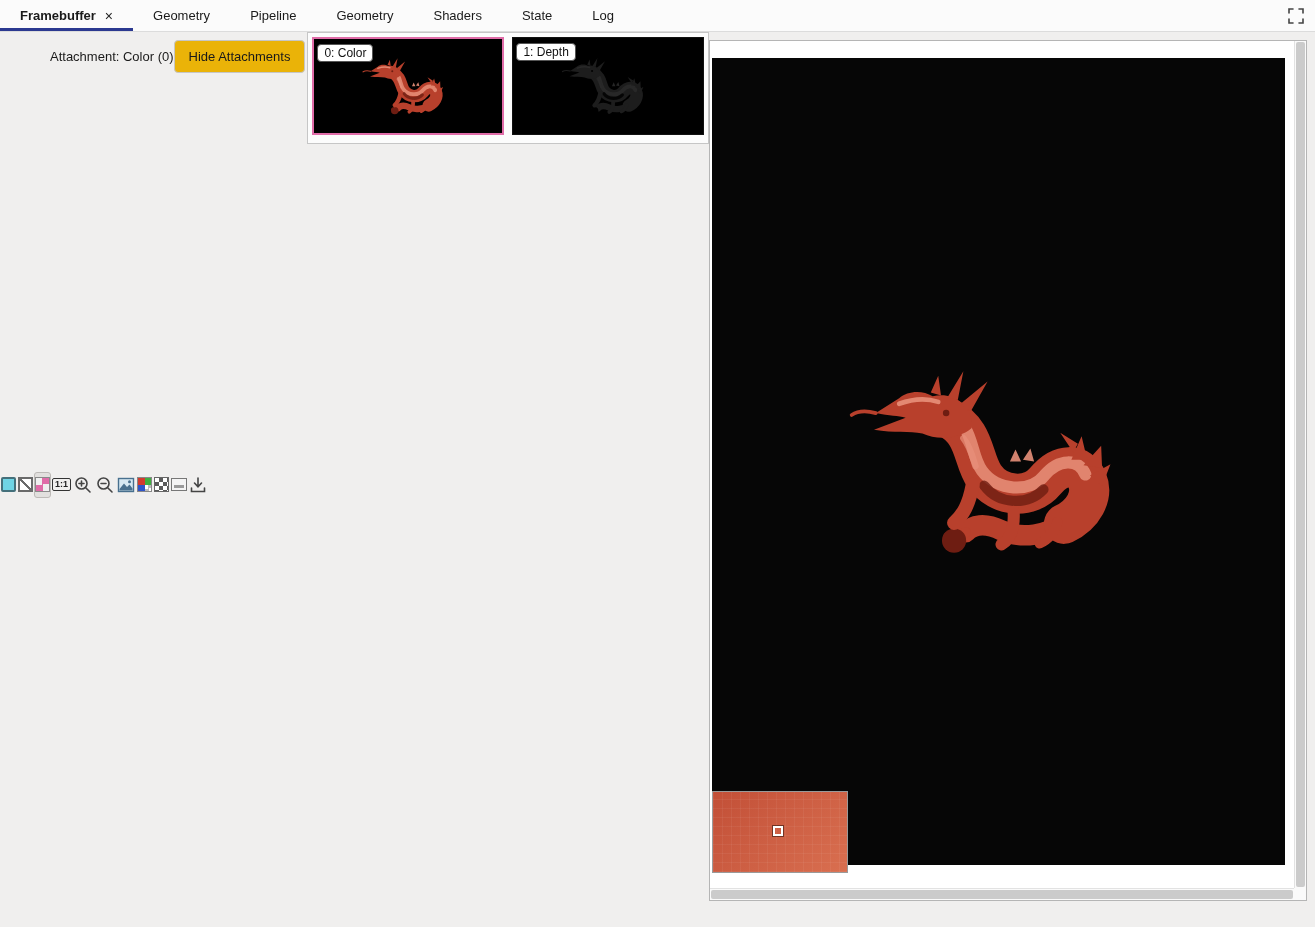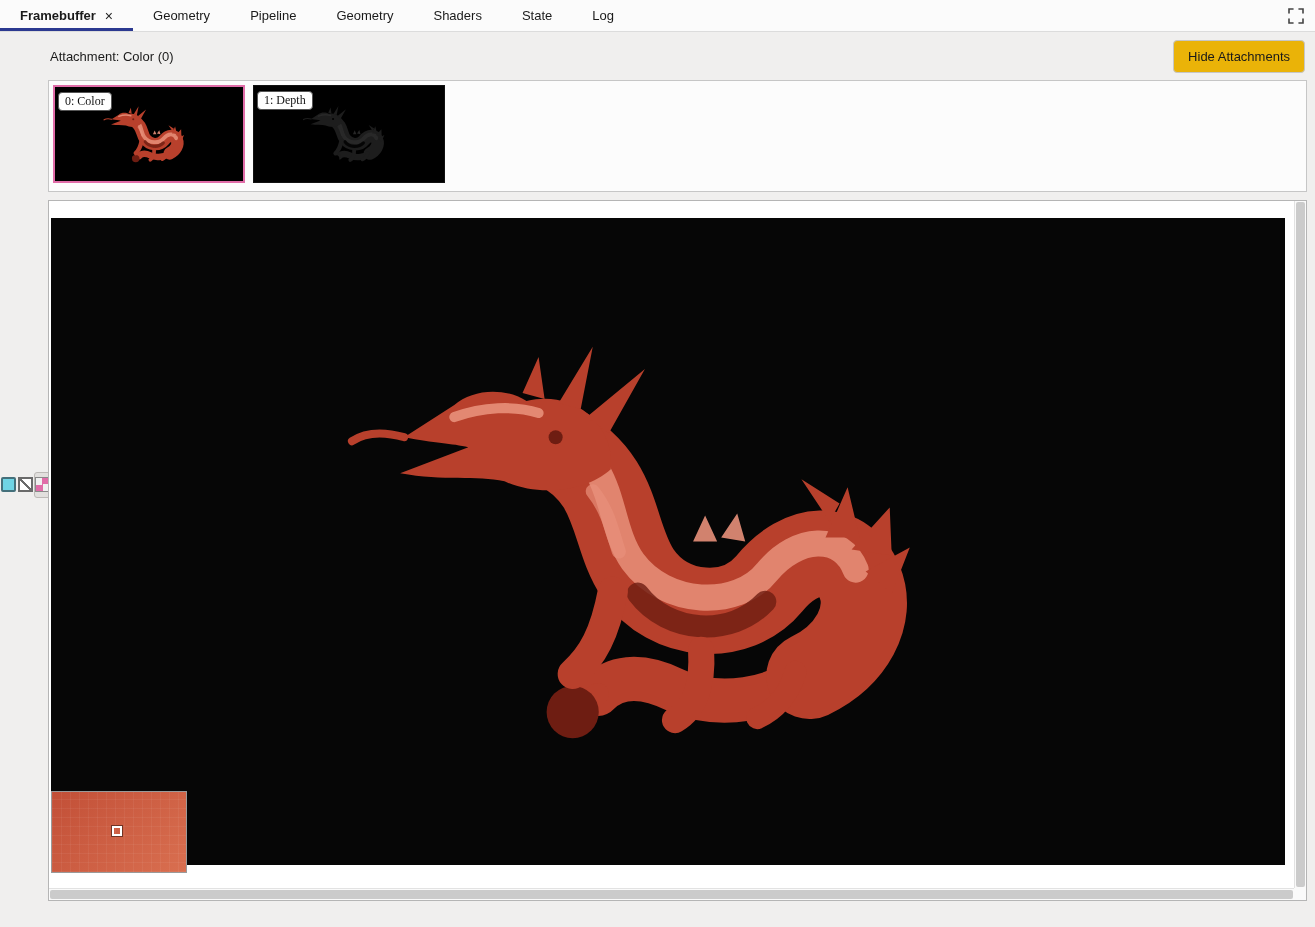--- a/index.html
+++ b/index.html
@@ -33,27 +33,27 @@
   .one-one{font-size:9px;font-weight:bold;border:1.5px solid #333;border-radius:2px;padding:1px 2px;line-height:1;color:#222;}
   .sq-checker{width:15px;height:15px;border:1px solid #666;
     background:conic-gradient(#5a5a5a 25%, #fff 0 50%, #5a5a5a 0 75%, #fff 0);background-size:8px 8px;}
   .sq-flat{width:16px;height:13px;border:1px solid #777;background:#f4f4f4;position:relative;}
   .sq-flat::after{content:"";position:absolute;left:2px;right:2px;bottom:2px;height:3px;background:#9a9a9a;}
   .palette{width:15px;height:15px;display:grid;grid-template-columns:1fr 1fr;grid-template-rows:1fr 1fr;border:1px solid #888;}
   .palette i{display:block;}
   .pal-r{background:#d23b2e;}.pal-g{background:#3fae3f;}.pal-b{background:#2f55c9;}
   .pal-a{background:conic-gradient(#bbb 25%, #fff 0 50%, #bbb 0 75%, #fff 0);background-size:7px 7px;}
   
-  .main{flex:1;display:flex;flex-direction:column;padding:0 8px 26px 4px;}
+  .main{flex:1;display:flex;flex-direction:row;padding:0 8px 26px 4px;}
   .header-row{height:48px;display:flex;align-items:center;justify-content:space-between;padding:0 2px;}
   .attach-label{font-size:13px;color:#1a1a1a;}
   .hide-btn{font-family:inherit;font-size:13px;color:#1a1a1a;background:#eab308;border:1px solid #c6c6c6;border-radius:4px;padding:8px 14px;}
   
   .attachments{height:112px;border:1px solid #c6c6c6;background:#fcfcfc;display:flex;gap:8px;padding:4px;align-items:flex-start;}
-  .thumb{position:relative;width:192px;height:98px;flex:0 0 auto;font-family:Liberation Serif, serif;}
+  .thumb{position:relative;width:192px;height:98px;flex:0 0 auto;}
   .thumb.selected{border:2px solid var(--sel-border);background:#000;}
   .thumb.depth{border:1px solid #111;background:#000000;}
   .chip{position:absolute;top:5px;left:3px;background:#fff;border:1px solid #555;border-radius:4px;padding:1px 6px;font-size:12px;z-index:2;color:#111;}
   .thumb .dragon-slot{position:absolute;inset:3%;}
   .thumb.depth{--d-main:#1d1d1d;--d-hi:#2a2a2a;--d-lo:#000;}
   .dragon-slot svg{width:100%;height:100%;display:block;}
   
   .viewport{flex:1;margin-top:8px;border:1px solid #b5b5b5;background:#fff;position:relative;}
   .canvas{position:absolute;left:1px;top:1px;right:13px;bottom:13px;background:#fff;overflow:hidden;}
   .image-black{position:absolute;left:1px;top:16px;right:8px;bottom:22px;background:#060606;}

